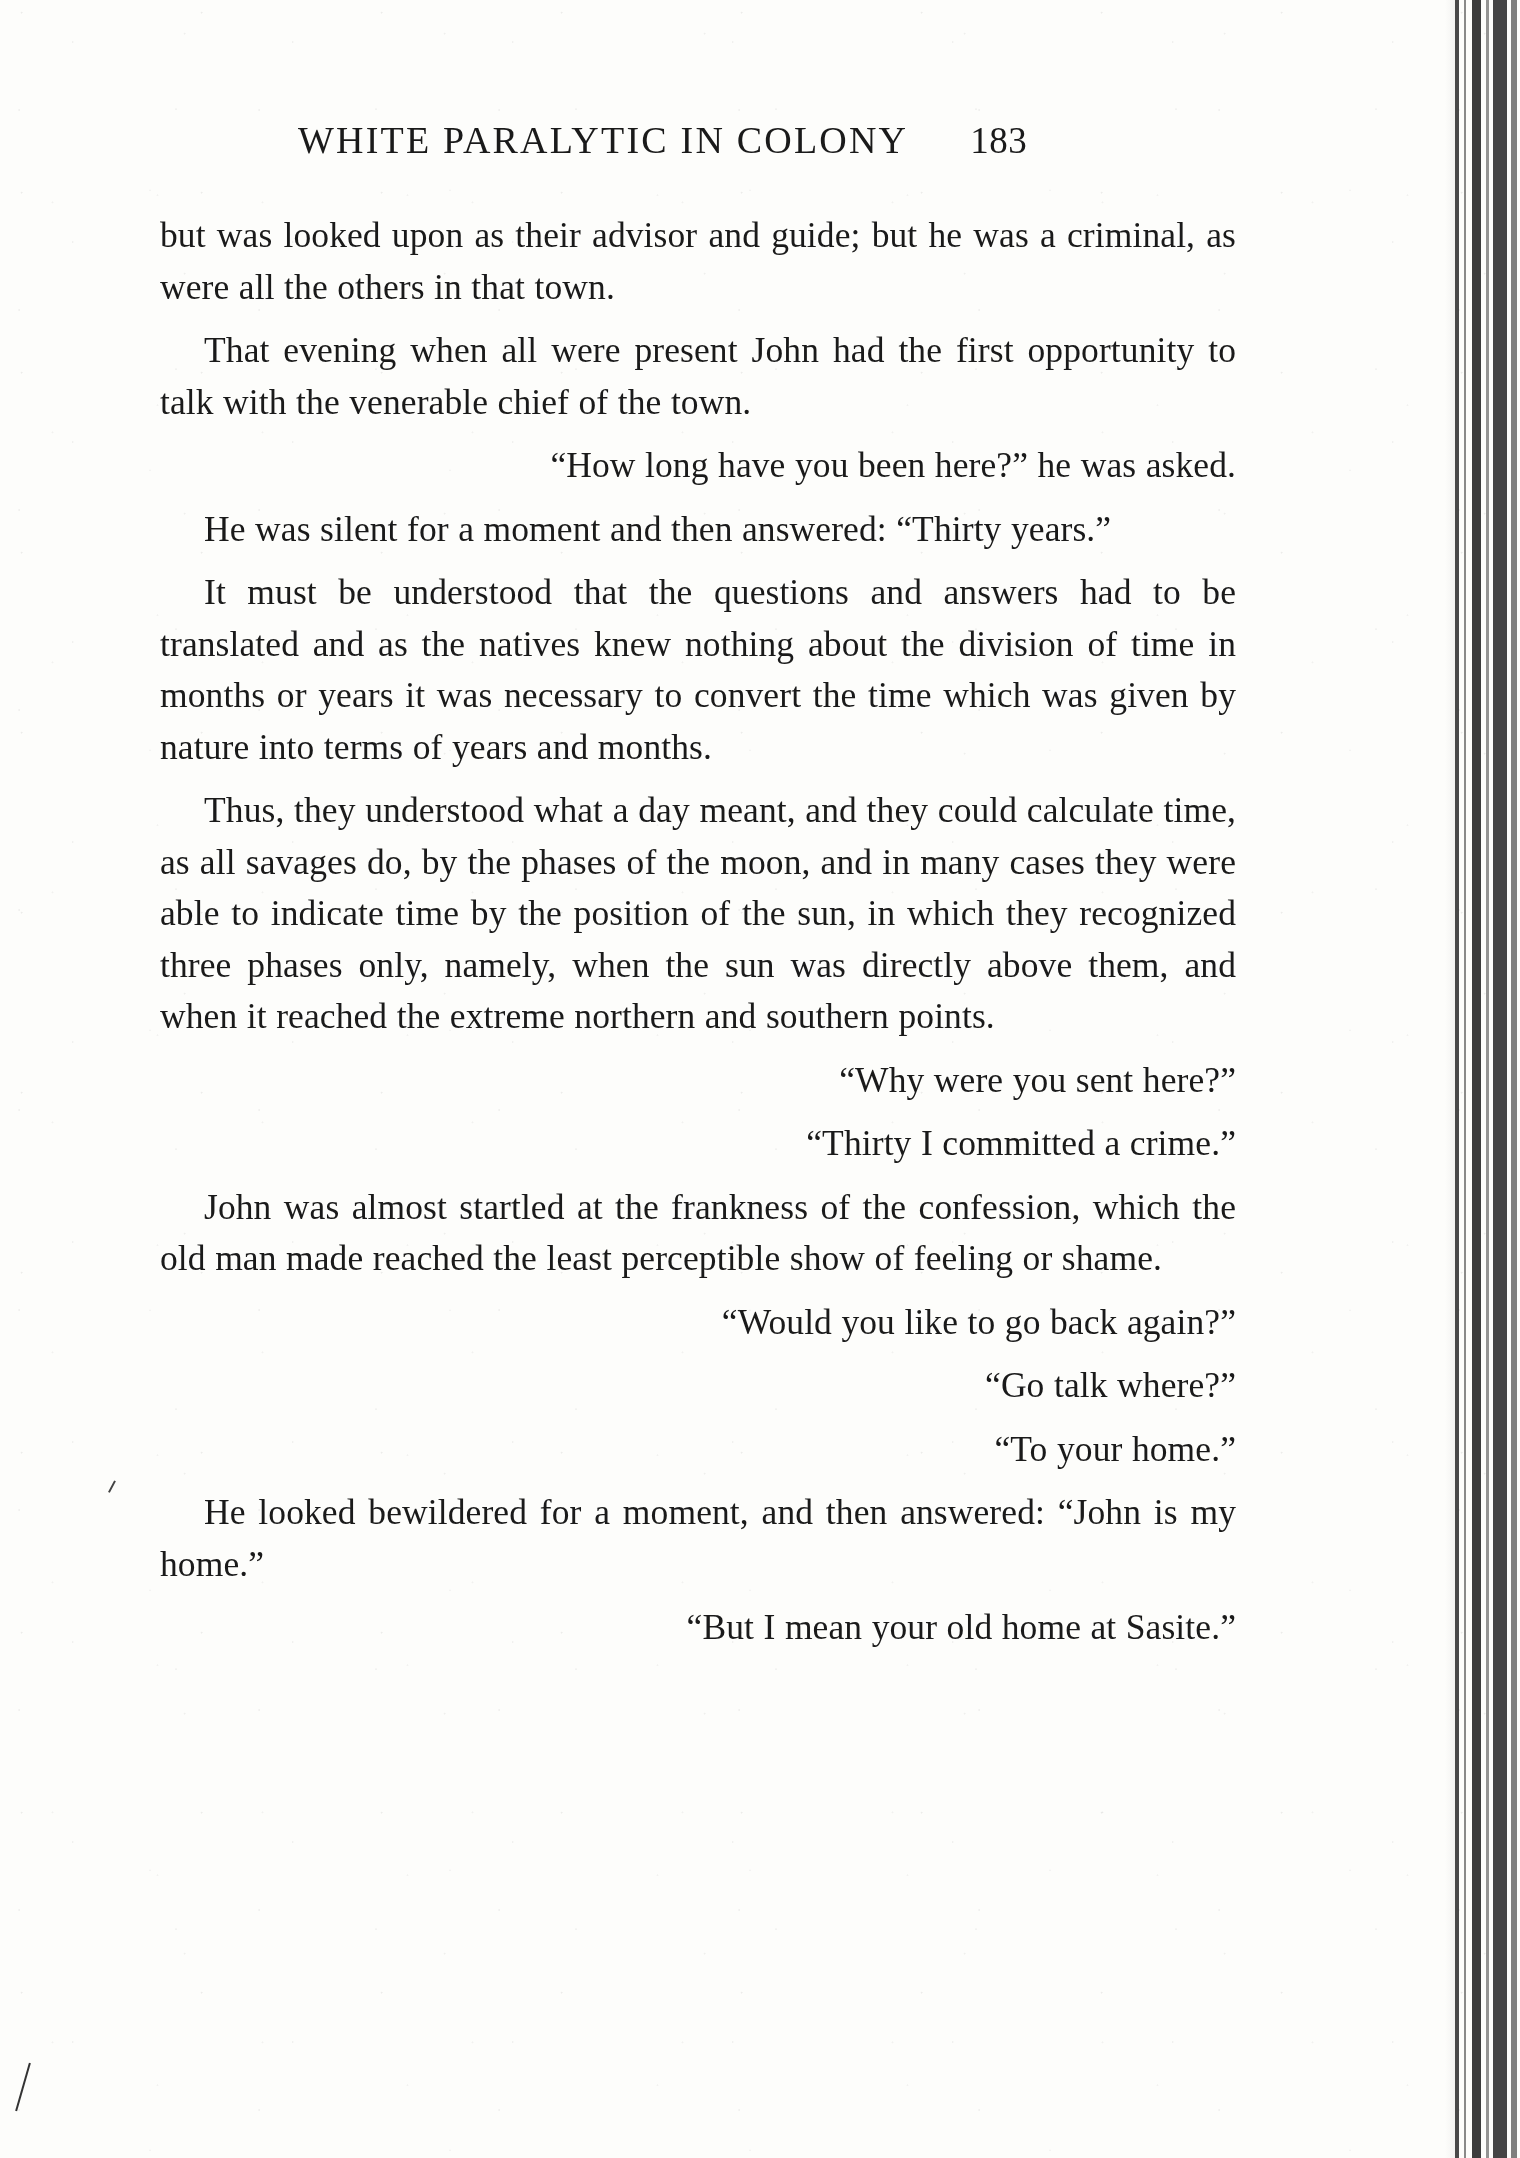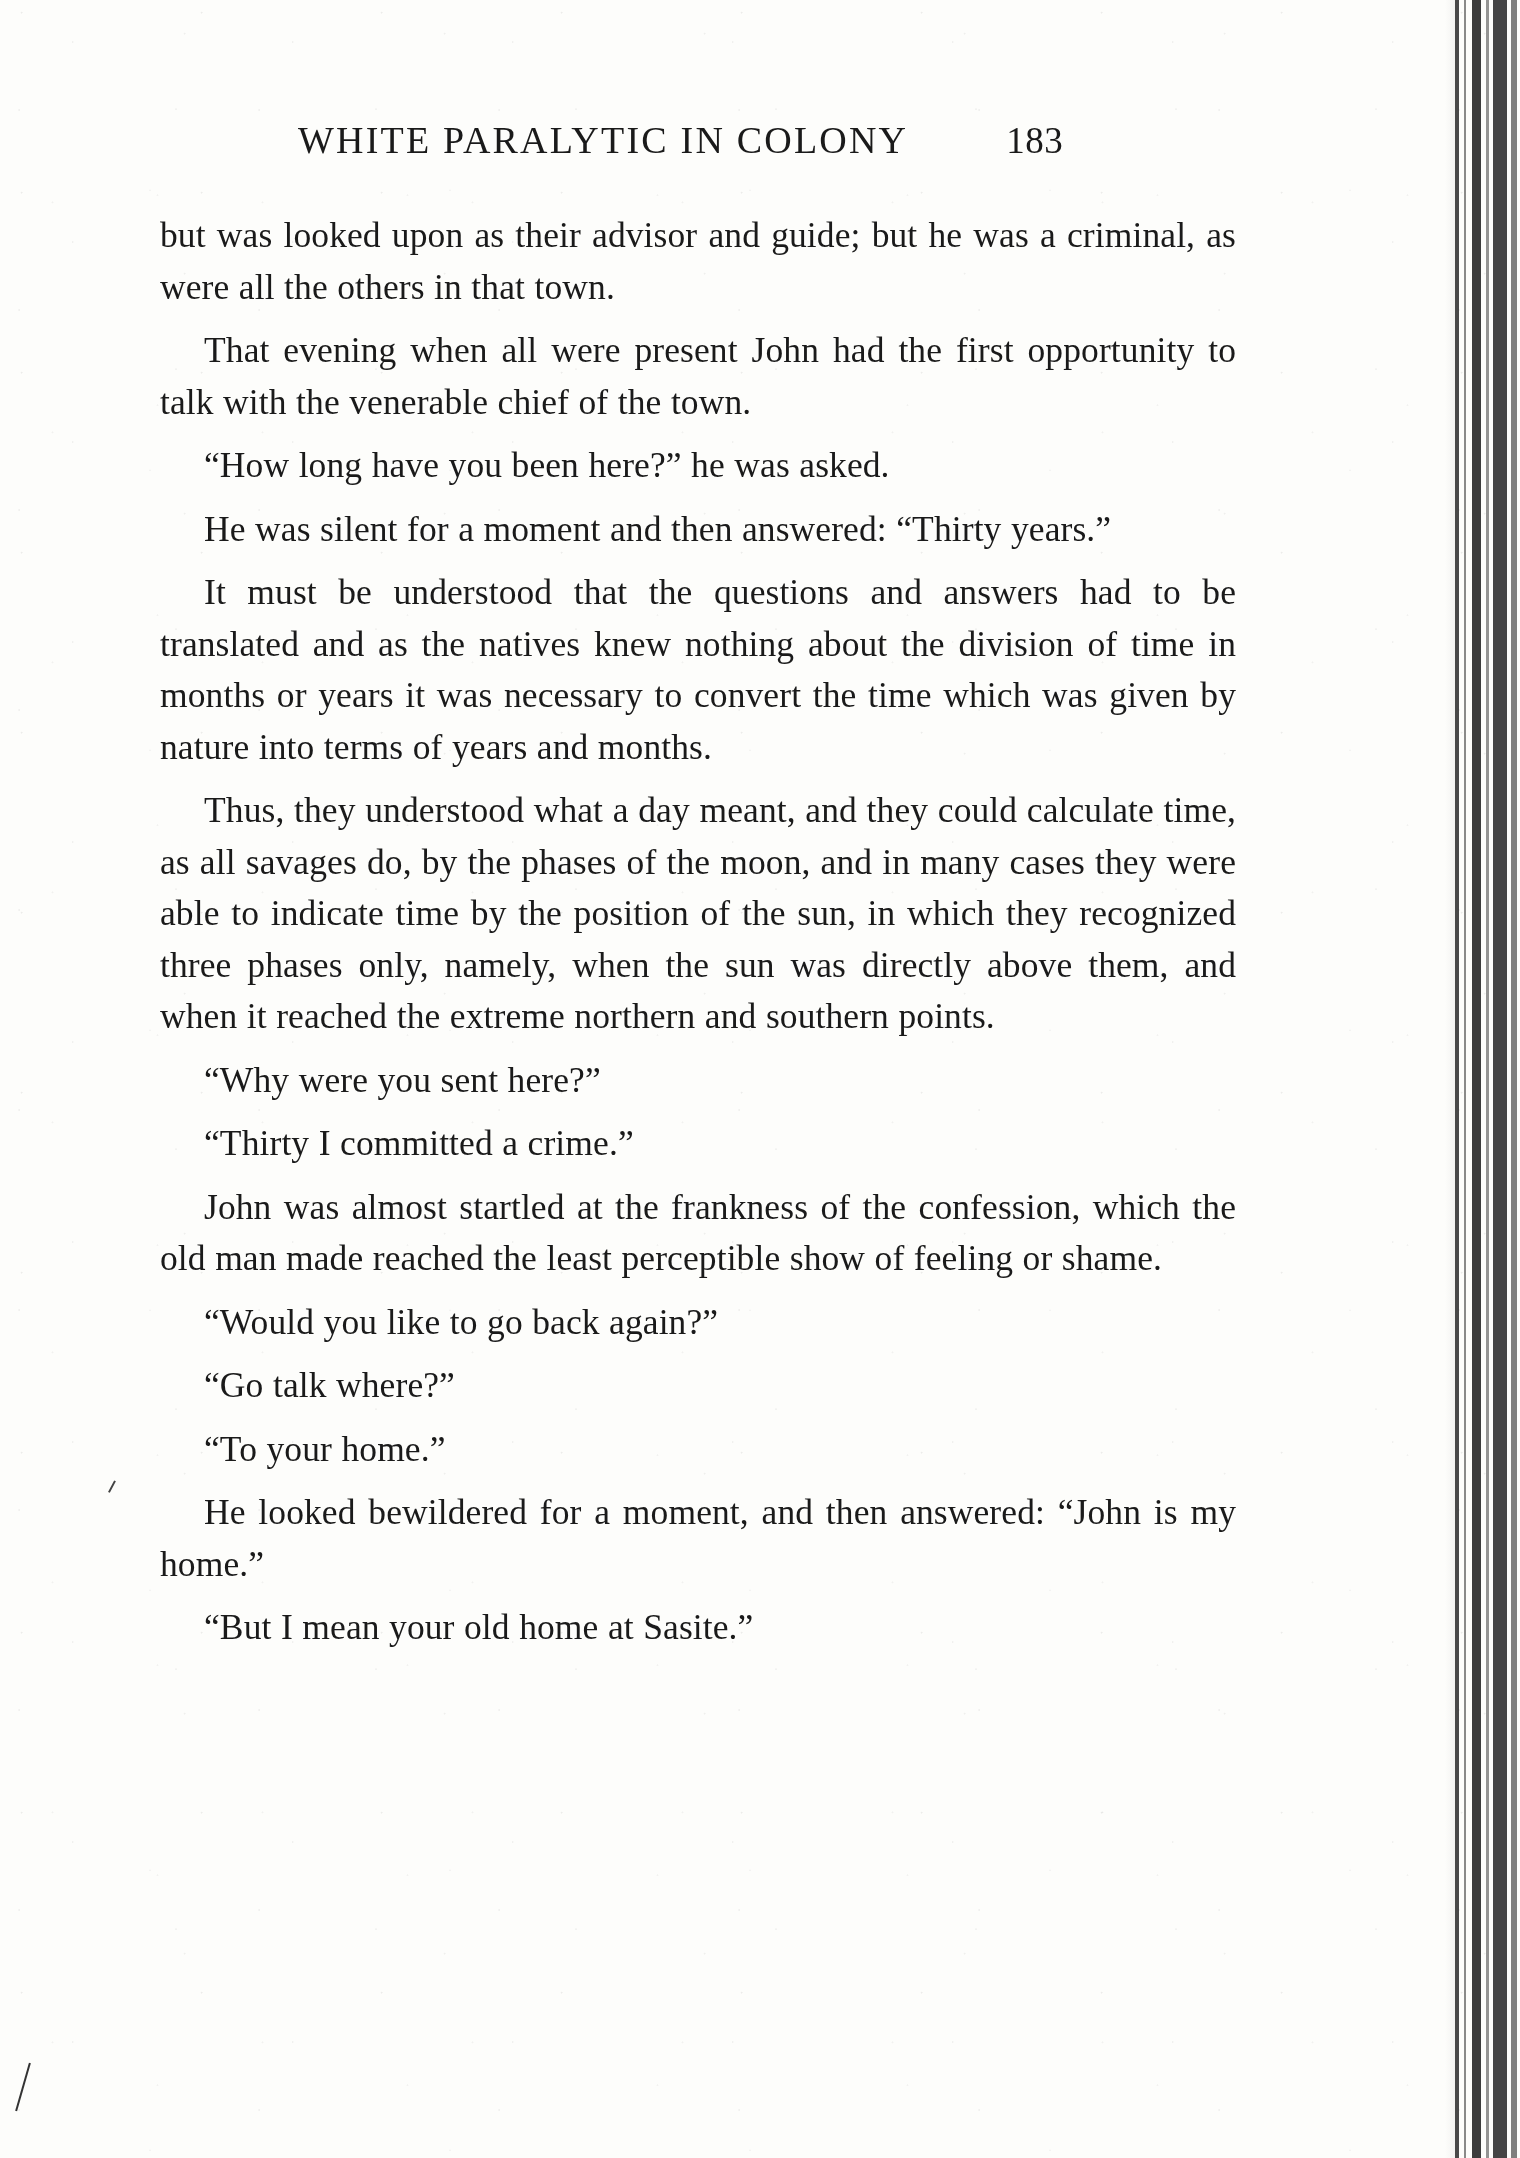--- a/index.html
+++ b/index.html
@@ -113,21 +113,21 @@
     align-items: center;
     font-size: 38px;
     letter-spacing: 2.2px;
     margin-bottom: 48px;
     padding-left: 150px;
   }
   .running-head .title {
     white-space: nowrap;
   }
   .running-head .folio {
-    margin-left: 98px;
+    margin-left: 62px;
     letter-spacing: 0.5px;
     font-size: 37px;
   }
 
   .body-text p {
     margin: 12px;
     font-size: 35.5px;
     line-height: 51.5px;
     text-align: justify;
     text-justify: inter-word;
@@ -135,21 +135,21 @@
     word-spacing: 0.5px;
   }
   .body-text p.indent {
     text-indent: 44px;
   }
   .body-text p.noindent {
     text-indent: 0;
   }
   
   .body-text p.last-short {
-    text-align: left;
+    text-align: right;
   }
 </style>
 </head>
 <body>
 
 <div class="page">
   <div class="speckle"></div>
 
   <div class="gutter">
     <div class="fade"></div>

